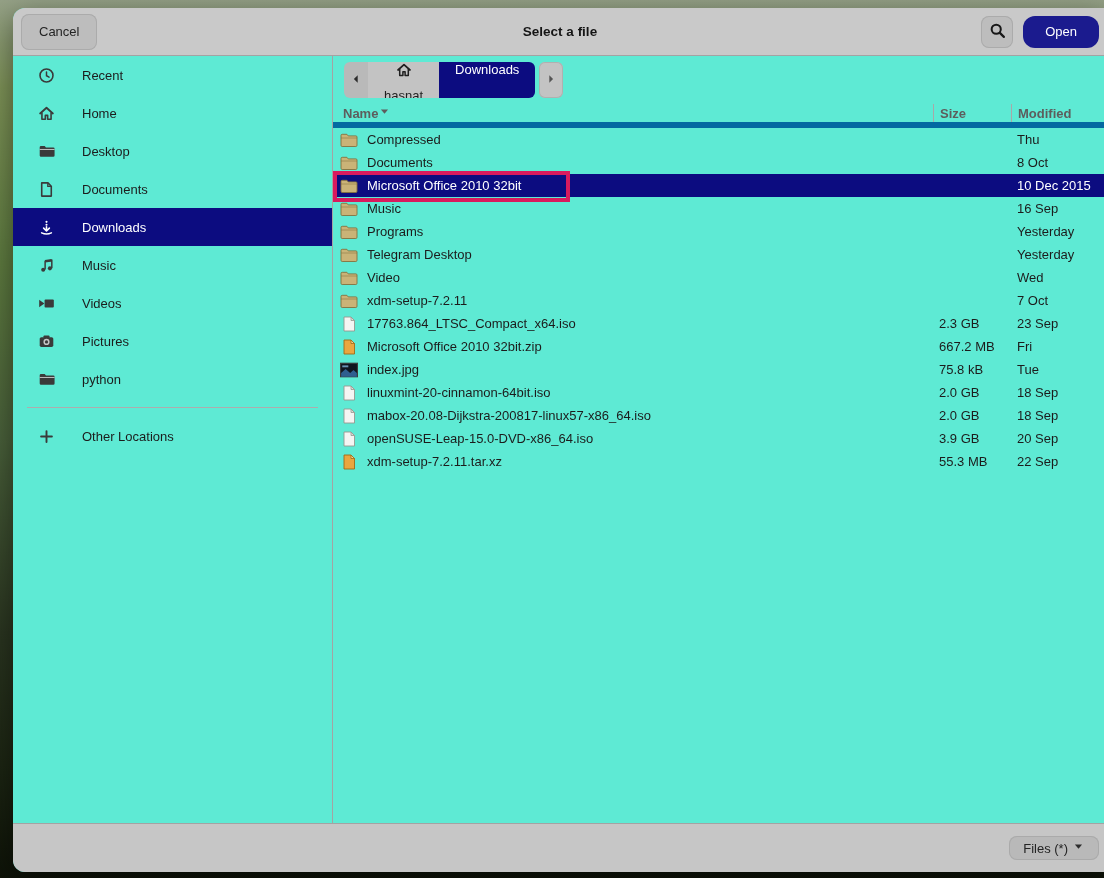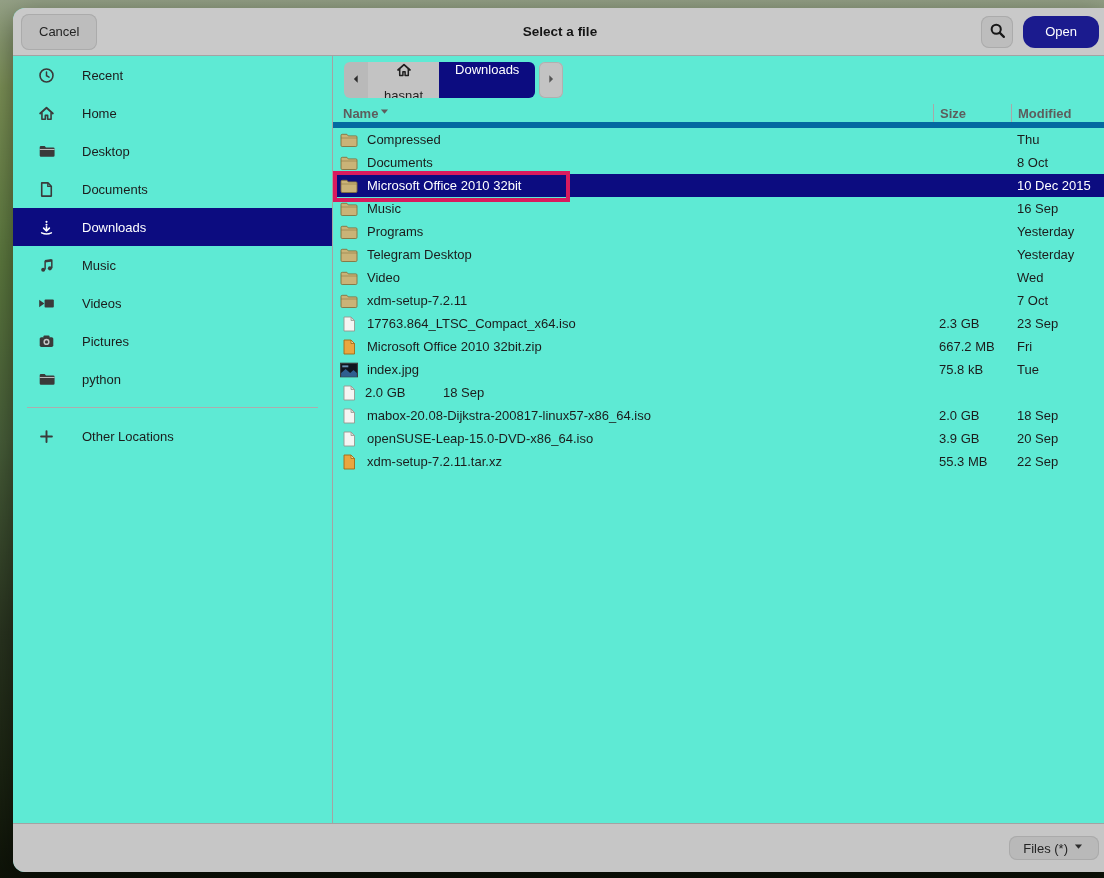--- a/index.html
+++ b/index.html
@@ -367,20 +367,21 @@
             <span class="cell-size">75.8 kB</span>
             <span class="cell-mod">Tue</span>
           </div>
           <div class="row">
             <span class="cell-icon">
               <svg class="fi" viewBox="0 0 14 16">
                 <path d="M2 1h7l3.5 3.5V15H2Z" fill="#f5f5f3" stroke="#97978f" stroke-width="0.9"></path>
                 <path d="M9 1v3.5h3.5Z" fill="#dddcd6" stroke="#97978f" stroke-width="0.8"></path>
               </svg>
             </span>
+            <span class="cell-name">linuxmint-20-cinnamon-64bit.iso</span>
             <span class="cell-size">2.0 GB</span>
             <span class="cell-mod">18 Sep</span>
           </div>
           <div class="row">
             <span class="cell-icon">
               <svg class="fi" viewBox="0 0 14 16">
                 <path d="M2 1h7l3.5 3.5V15H2Z" fill="#f5f5f3" stroke="#97978f" stroke-width="0.9"></path>
                 <path d="M9 1v3.5h3.5Z" fill="#dddcd6" stroke="#97978f" stroke-width="0.8"></path>
               </svg>
             </span>

